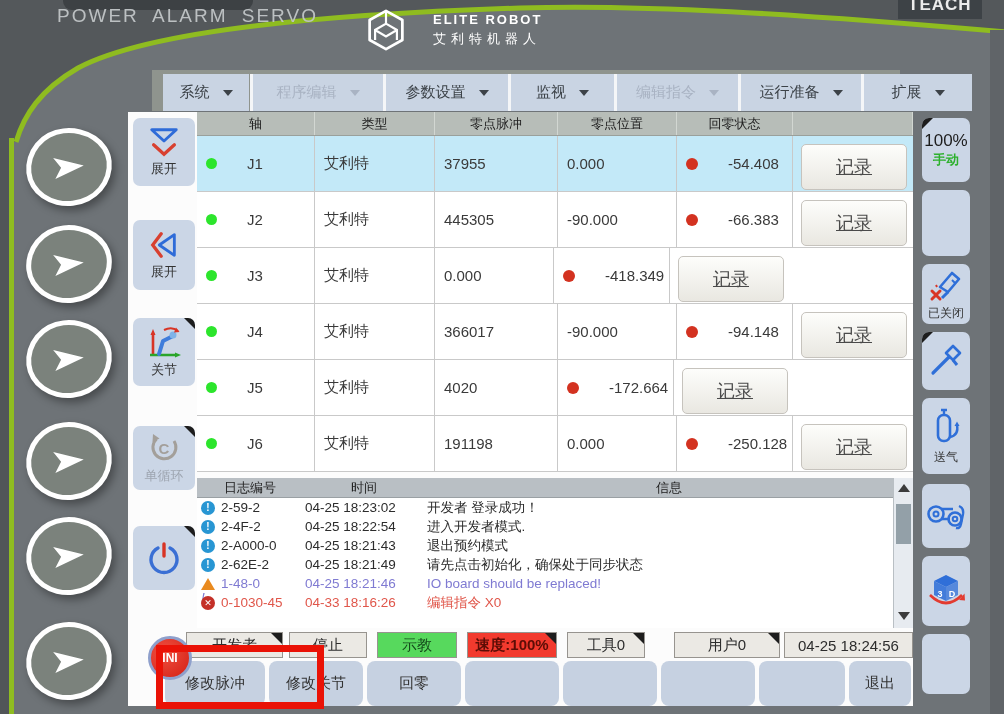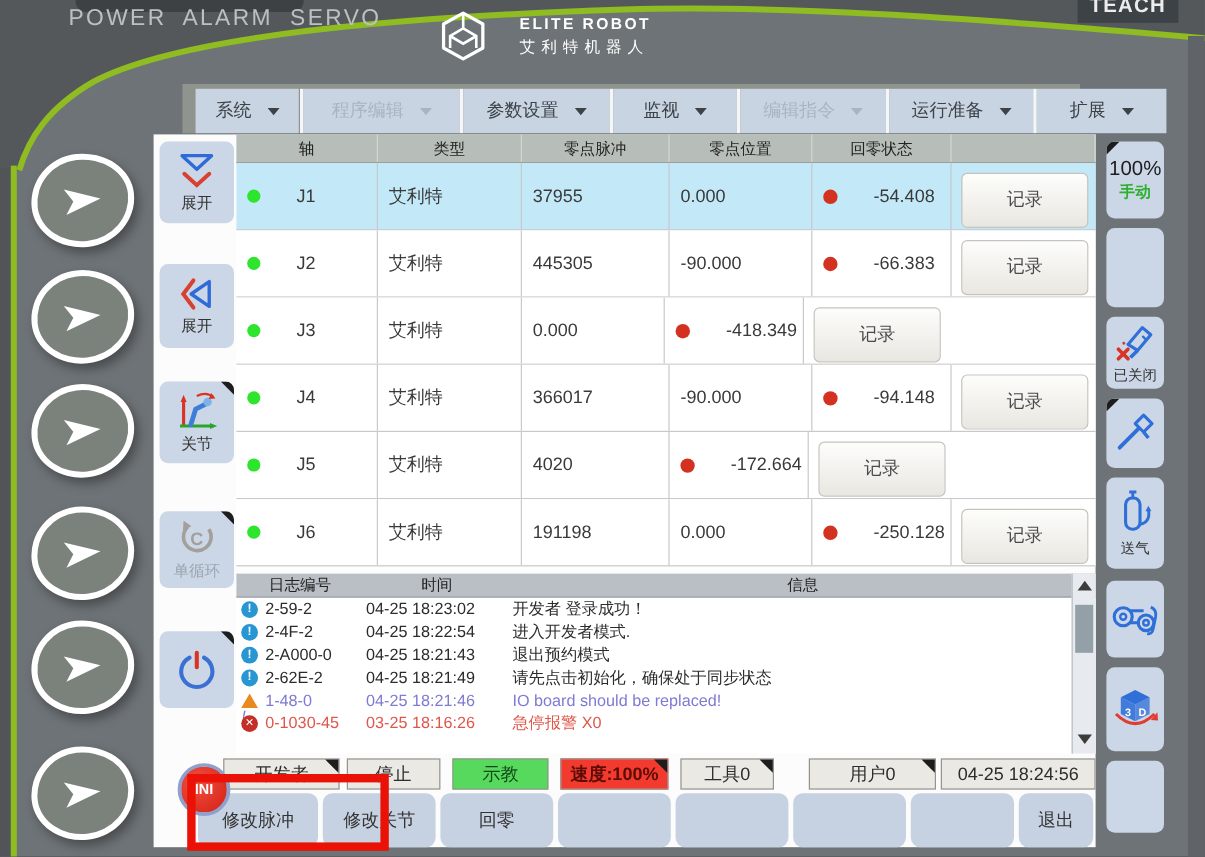--- a/index.html
+++ b/index.html
@@ -33,22 +33,22 @@
   #axis-table{left:197px;top:112px;width:716px;}
   .t-head{display:flex;height:23px;background:#b7bdb8;border-bottom:1px solid #9aa09b;}
   .t-head div{box-sizing:border-box;border-right:1px solid #d2d7d2;font-size:13px;color:#222;
               display:flex;align-items:center;justify-content:center;}
   .t-row{display:flex;height:56px;background:#fff;border-bottom:1px solid #c9c9c9;box-sizing:border-box;}
   .t-row.sel{background:#c3e9f8;}
   .t-cell{box-sizing:border-box;border-right:1px solid #c9c9c9;display:flex;align-items:center;
           padding-left:9px;font-size:15px;color:#3a3a3a;gap:19px;}
   .dot{width:11px;height:11px;border-radius:50%;margin-right:11px;flex:0 0 auto;}
   .rec-btn{width:104px;height:44px;margin:6px 0 0 8px;border-radius:5px;border:1px solid #c6c3bd;
-           background:linear-gradient(#fdfdfb,#e9e7e1);color:#4a4a4a;font-size:15px;
-           display:flex;align-items:center;justify-content:center;}
+           background:linear-gradient(#fdfdfb,#e9e7e1);color:#4a4a4a;font-size:18px;
+           display:flex;align-items:center;justify-content:center;text-decoration:underline;}
 
   
   .tool-btn{position:absolute;background:#cbd6e6;border-radius:7px;display:flex;flex-direction:column;
             align-items:center;justify-content:center;box-sizing:border-box;overflow:hidden;}
   .tool-lbl{font-size:13px;color:#333;margin-top:2px;}
   .tool-lbl.small{font-size:12px;}
   .tool-lbl.faded{opacity:.3;}
   .wg-r{position:absolute;top:0;right:0;width:0;height:0;border-left:11px solid transparent;border-top:11px solid #1d1d1d;}
   .wg-l{position:absolute;top:0;left:0;width:0;height:0;border-right:11px solid transparent;border-top:11px solid #1d1d1d;}
   .spd-top{font-size:17px;color:#1d1d1d;}
@@ -300,22 +300,22 @@
       </div>
       <div class="l-row c-purple">
         <div class="lvl"><div class="lvl-warn"></div><i>!</i></div>
         <div class="lc">1-48-0</div>
         <div class="lt">04-25 18:21:46</div>
         <div class="lm" style="flex: 1 1 0%;">IO board should be replaced!</div>
       </div>
       <div class="l-row c-red">
         <div class="lvl lvl-err">✕</div>
         <div class="lc">0-1030-45</div>
-        <div class="lt">03-25 18:16:26</div>
-        <div class="lm" style="flex: 1 1 0%;">急停报警 X0</div>
+        <div class="lt">04-33 18:16:26</div>
+        <div class="lm" style="flex: 1 1 0%;">编辑指令 X0</div>
       </div>
       <div id="log-sb">
         <div class="sb-arrow sb-up"></div>
         <div id="sb-thumb"></div>
         <div class="sb-arrow sb-down"></div>
       </div>
     </div>
 
   <div class="abs" id="ini-badge">INI</div>
   <div class="abs" id="red-box"></div>

